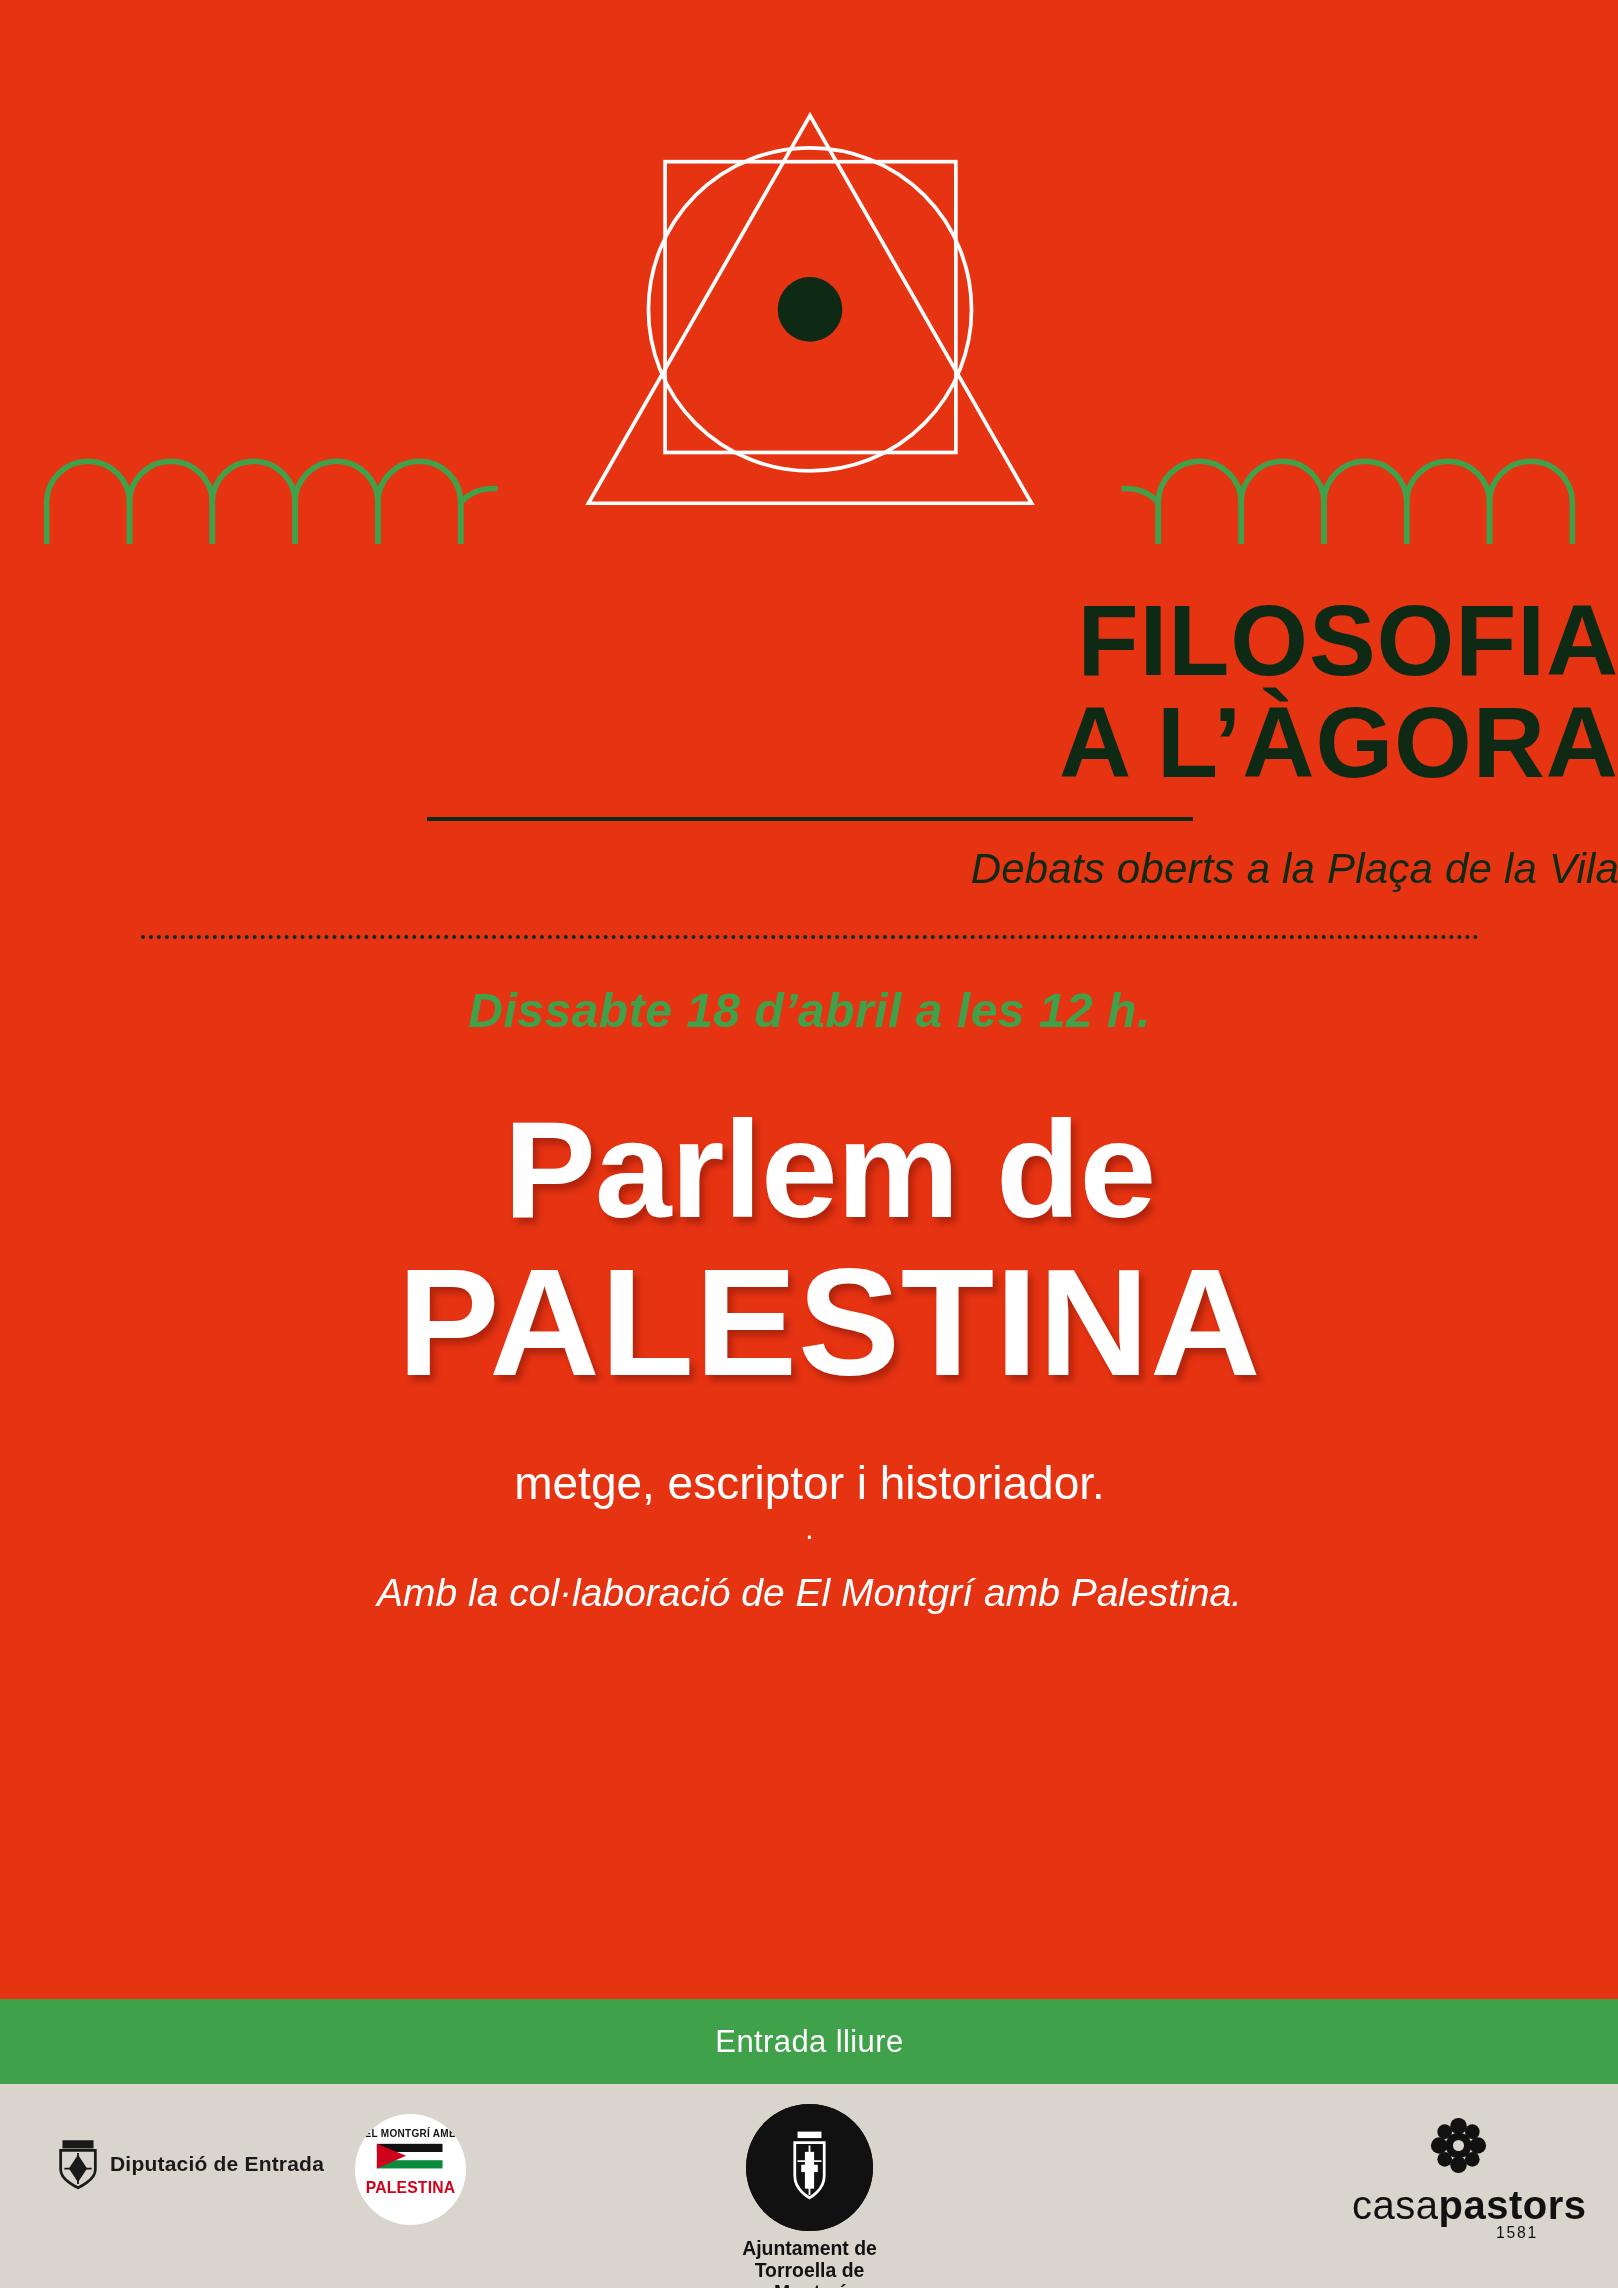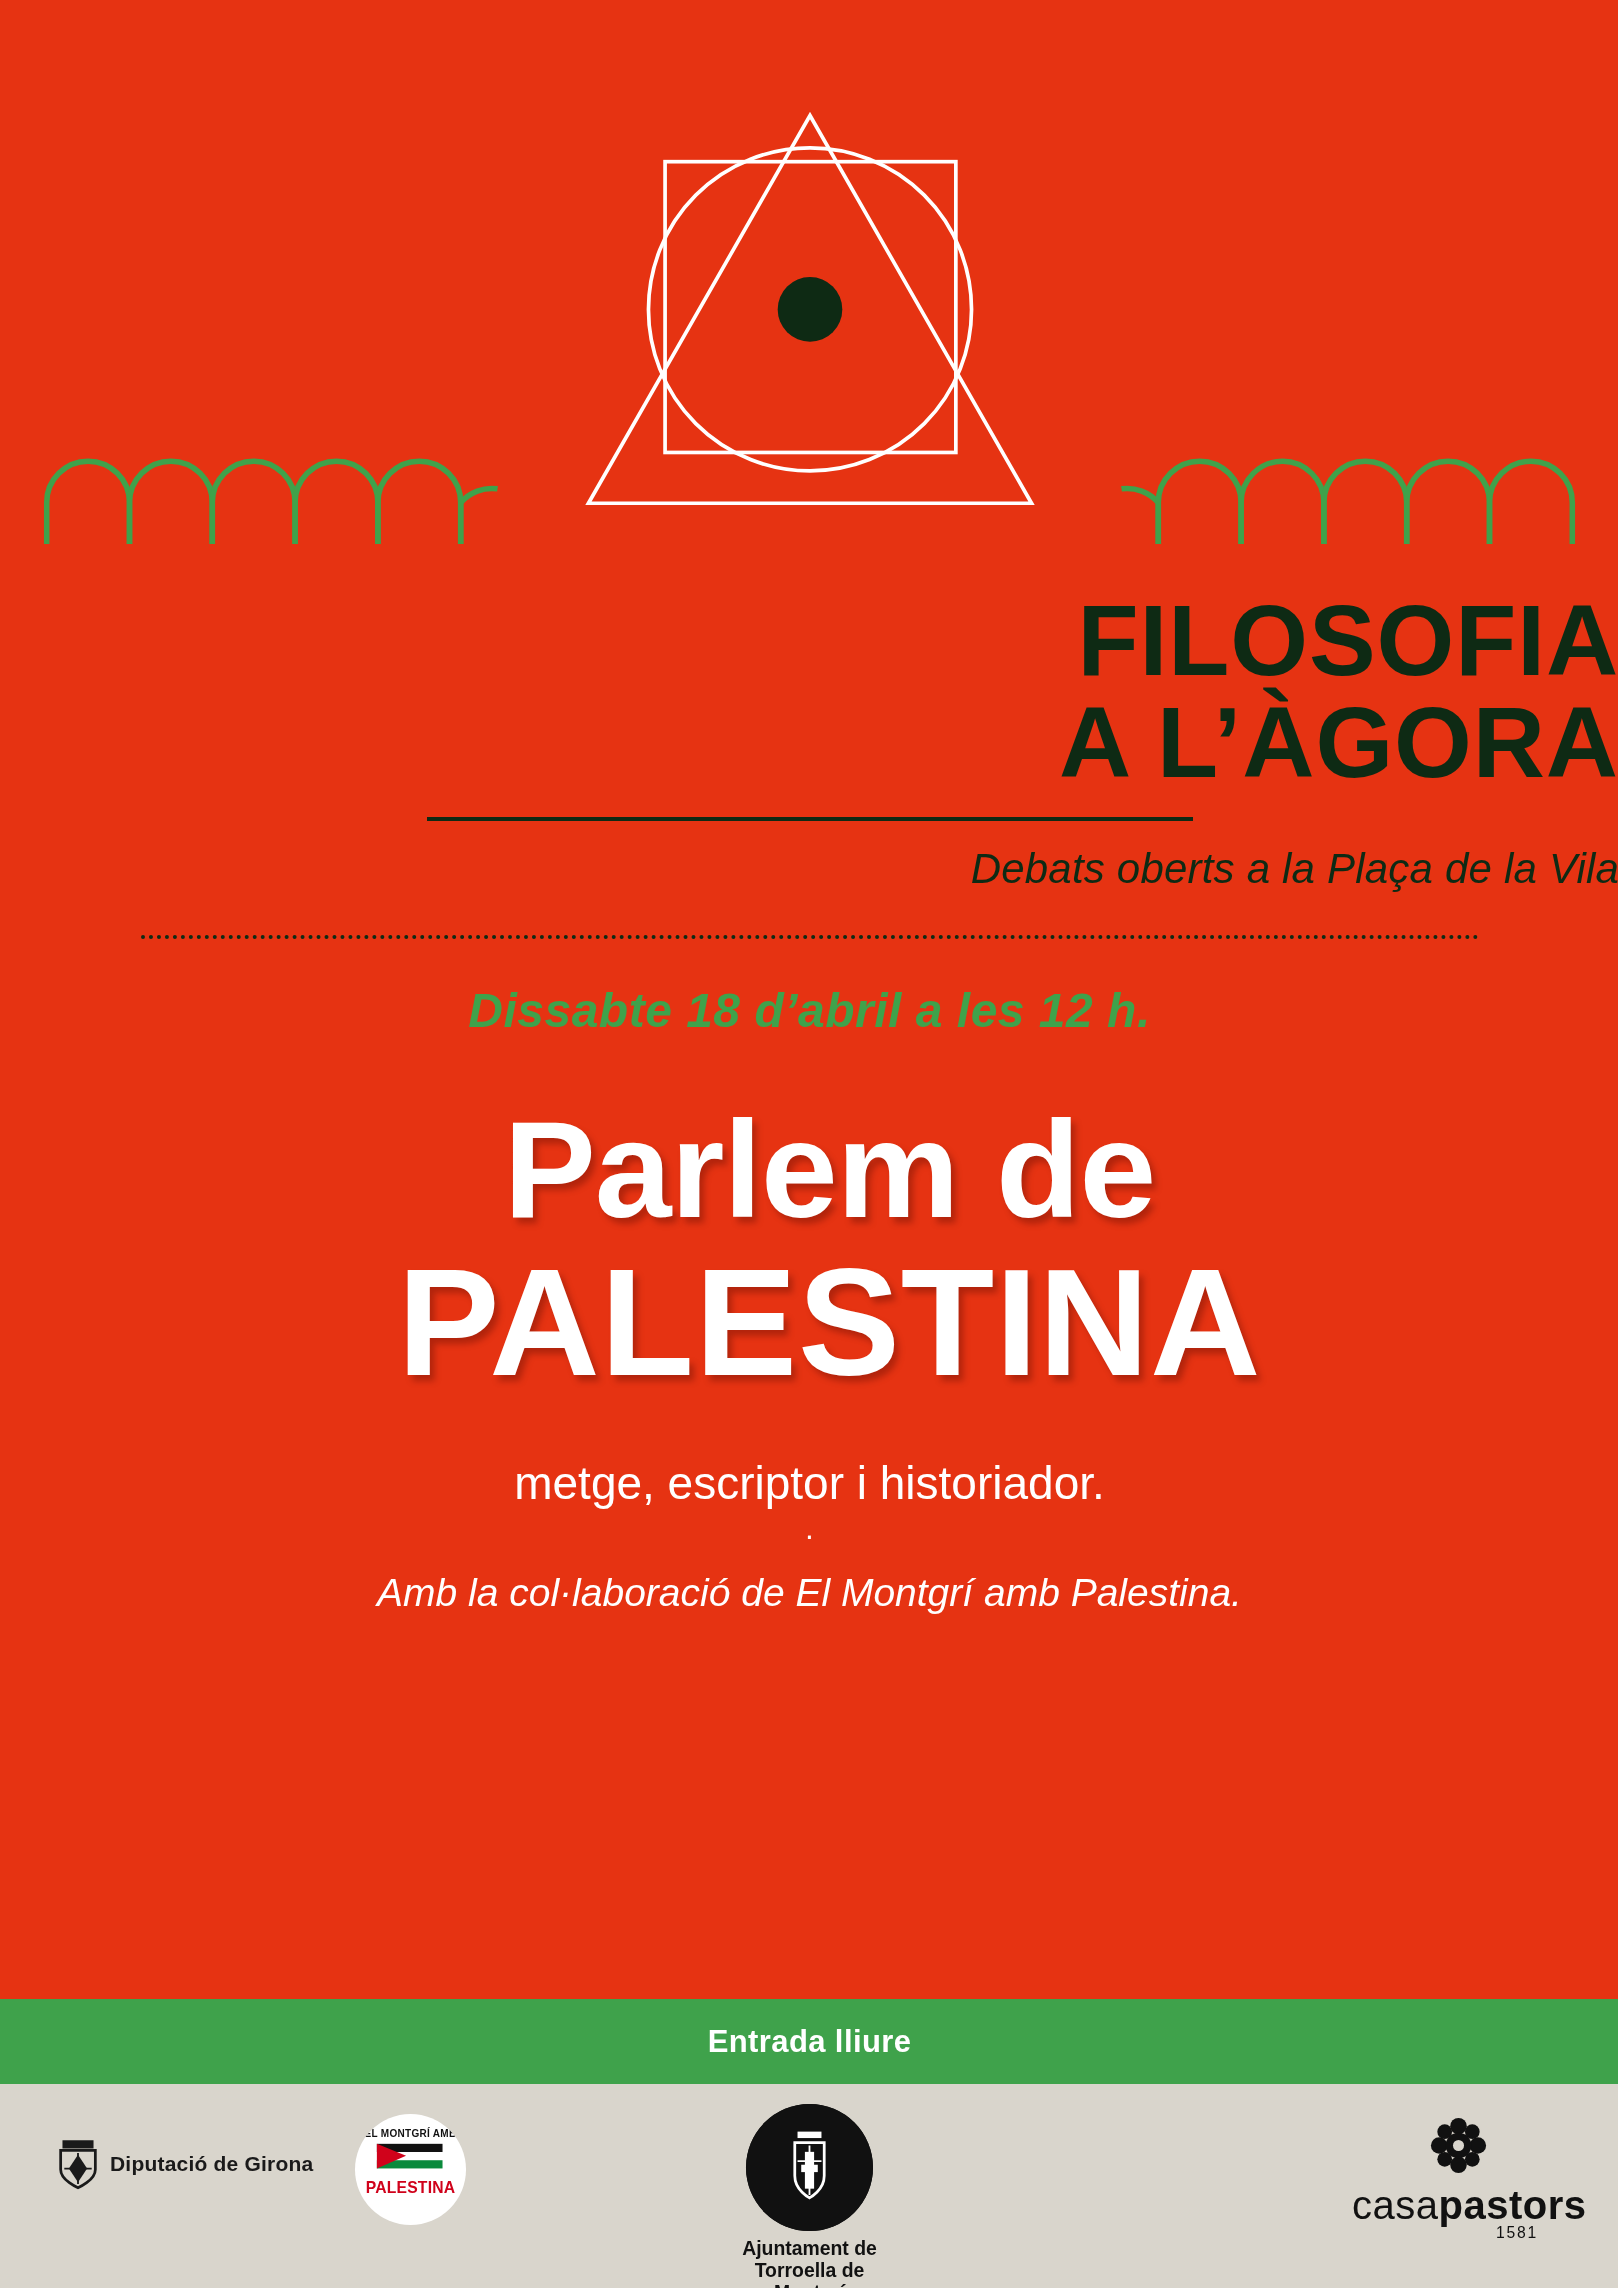--- a/index.html
+++ b/index.html
@@ -140,21 +140,20 @@
   .spacer { flex: 1 1 auto; }
 
   
   .green-bar {
     background: #3FA24B;
     height: 85px;
     display: flex;
     align-items: center;
     justify-content: center;
     flex: none;
-    font-weight: bold;
   }
   .green-bar span {
     color: #FFFFFF;
     font-size: 31px;
     letter-spacing: 0.4px;
   }
 
   
   .footer {
     background: #D9D5CC;
@@ -349,21 +348,21 @@
   <div class="footer">
     <div class="footer-inner">
 
       <div class="logo-diputacio">
         <svg class="shield" viewBox="0 0 46 56">
           <rect x="6" y="2" width="34" height="9" fill="#1A1A1A"></rect>
           <path d="M4,13 L42,13 L42,34 C42,46 23,54 23,54 C23,54 4,46 4,34 Z" fill="none" stroke="#1A1A1A" stroke-width="3"></path>
           <path d="M23,16 L23,50 M8,33 L38,33" stroke="#1A1A1A" stroke-width="2"></path>
           <polygon points="23,18 33,33 23,48 13,33" fill="#1A1A1A"></polygon>
         </svg>
-        <div class="txt">Diputació de Girona</div>
+        <div class="txt">Diputació de Entrada</div>
       </div>
 
       <div class="logo-montgri">
         <div class="lm-label1">EL MONTGRÍ AMB</div>
         <svg class="lm-flagstrip" viewBox="0 0 120 34">
           <rect x="24" y="2" width="72" height="9" fill="#111111"></rect>
           <rect x="24" y="11" width="72" height="9" fill="#FFFFFF"></rect>
           <rect x="24" y="20" width="72" height="9" fill="#0A8A3C"></rect>
           <polygon points="24,2 56,15 24,29" fill="#D0021B"></polygon>
         </svg>

